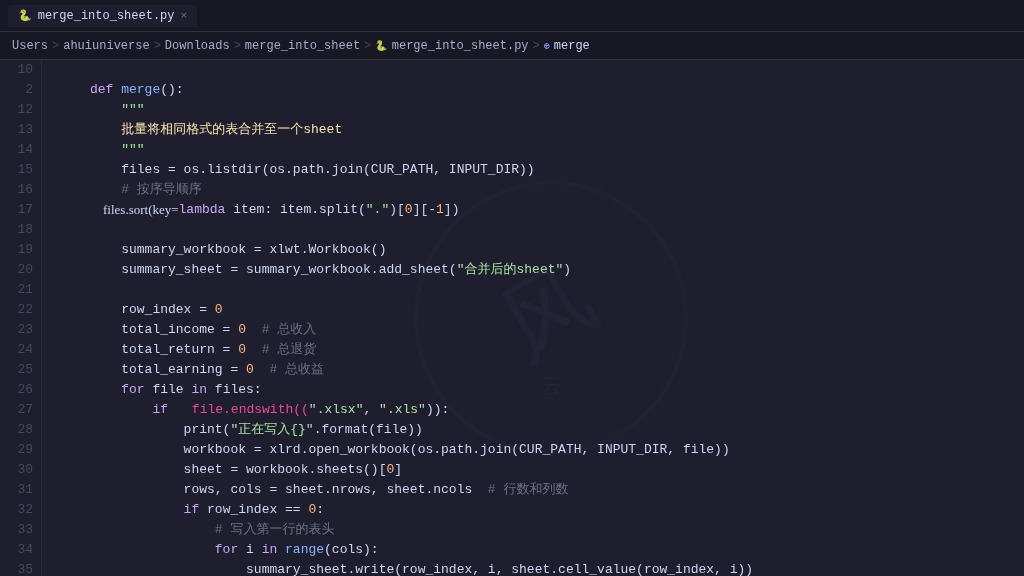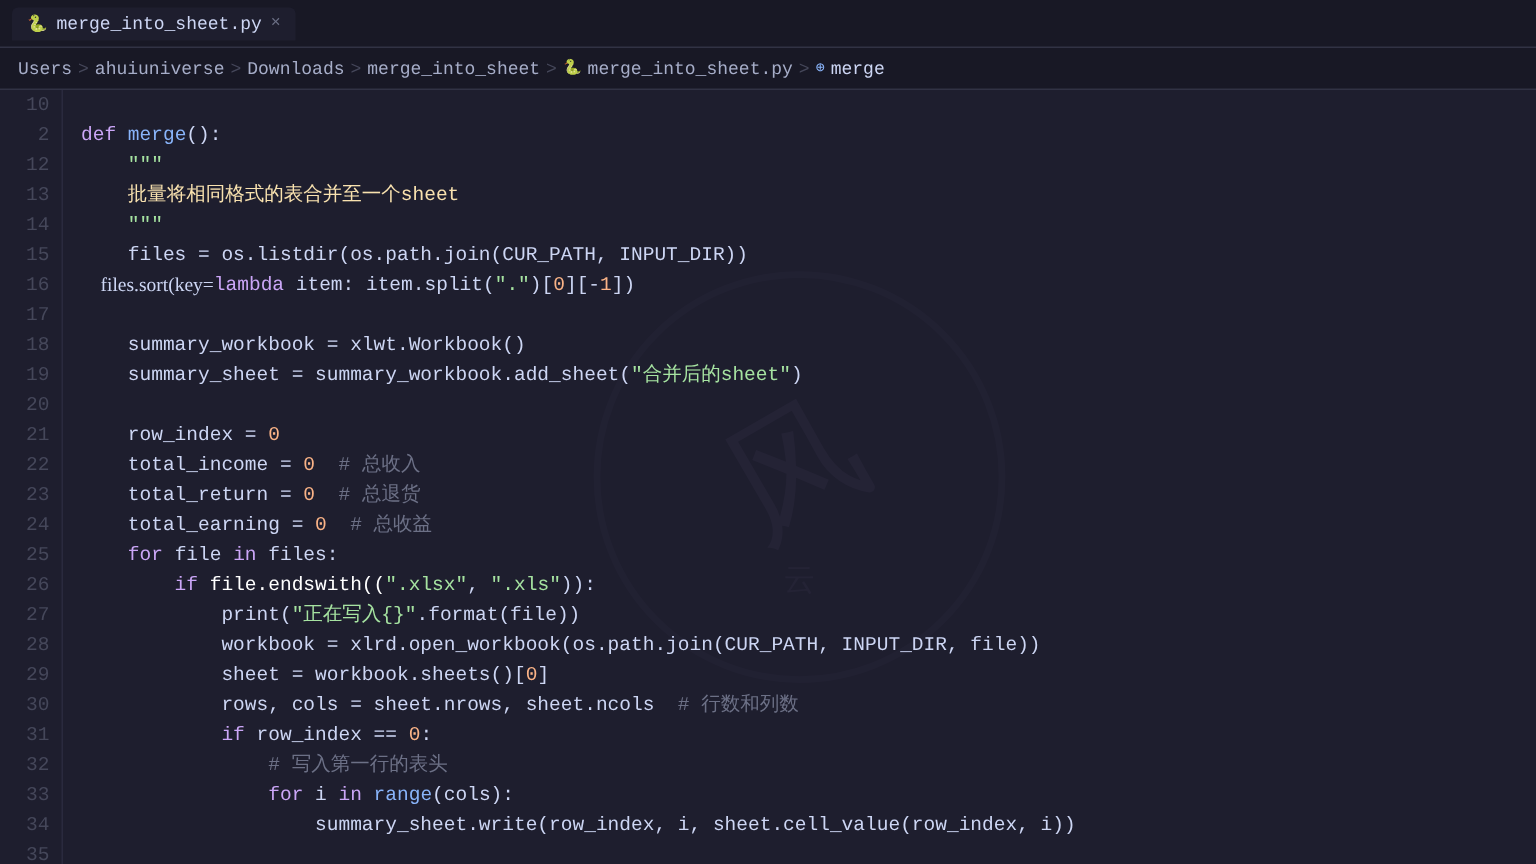--- a/index.html
+++ b/index.html
@@ -67,20 +67,21 @@
       color: #89b4fa;
       font-size: 10px;
     }
 
     
     .editor {
       display: flex;
       height: calc(576px - 32px - 28px);
       overflow: hidden;
       background: #1e1e2e;
+      gap: 36px;
     }
 
     
     .line-numbers {
       width: 42px;
       background: #1e1e2e;
       color: #45475a;
       padding: 0 8px 0 4px;
       text-align: right;
       user-select: none;
@@ -209,20 +210,21 @@
     <div class="code-line"><span class="kw">def </span><span class="fn">merge</span><span style="color:#cdd6f4;">():</span></div>
 
     <div class="code-line"><span class="str">    """</span></div>
 
     <div class="code-line"><span style="color:#f9e2af;">    批量将相同格式的表合并至一个sheet</span></div>
 
     <div class="code-line"><span class="str">    """</span></div>
 
     <div class="code-line"><span style="color:#cdd6f4;">    files = os.listdir(os.path.join(CUR_PATH, INPUT_DIR))</span></div>
 
+    <div class="code-line"><span class="cm">    # 按序导顺序</span></div>
 
     <div class="code-line"><span style="color:#cdd6f4;font-family:Liberation Serif, serif;">    files.sort(key=</span><span class="kw">lambda </span><span style="color:#cdd6f4;">item: item.split(</span><span class="str">"."</span><span style="color:#cdd6f4;">)[</span><span class="num">0</span><span style="color:#cdd6f4;">][-</span><span class="num">1</span><span style="color:#cdd6f4;">])</span></div>
 
     <div class="code-line">&nbsp;</div>
 
     <div class="code-line"><span style="color:#cdd6f4;">    summary_workbook = xlwt.Workbook()</span></div>
 
     <div class="code-line"><span style="color:#cdd6f4;">    summary_sheet = summary_workbook.add_sheet(</span><span class="str">"合并后的sheet"</span><span style="color:#cdd6f4;">)</span></div>
 
     <div class="code-line">&nbsp;</div>
@@ -230,21 +232,21 @@
     <div class="code-line"><span style="color:#cdd6f4;">    row_index = </span><span class="num">0</span></div>
 
     <div class="code-line"><span style="color:#cdd6f4;">    total_income = </span><span class="num">0</span><span class="cm">  # 总收入</span></div>
 
     <div class="code-line"><span style="color:#cdd6f4;">    total_return = </span><span class="num">0</span><span class="cm">  # 总退货</span></div>
 
     <div class="code-line"><span style="color:#cdd6f4;">    total_earning = </span><span class="num">0</span><span class="cm">  # 总收益</span></div>
 
     <div class="code-line"><span class="kw">    for </span><span style="color:#cdd6f4;">file </span><span class="kw">in </span><span style="color:#cdd6f4;">files:</span></div>
 
-    <div class="code-line"><span class="kw">        if </span><span style="color:#ffffff;">file.endswith((</span><span class="str">".xlsx"</span><span style="color:#cdd6f4;">, </span><span class="str">".xls"</span><span style="color:#cdd6f4;">)):</span></div>
+    <div class="code-line"><span class="kw">        if </span><span style="color:#ec4899;margin-left:16px;">file.endswith((</span><span class="str">".xlsx"</span><span style="color:#cdd6f4;">, </span><span class="str">".xls"</span><span style="color:#cdd6f4;">)):</span></div>
 
     <div class="code-line"><span style="color:#cdd6f4;">            print(</span><span class="str">"正在写入{}"</span><span style="color:#cdd6f4;">.format(file))</span></div>
 
     <div class="code-line"><span style="color:#cdd6f4;">            workbook = xlrd.open_workbook(os.path.join(CUR_PATH, INPUT_DIR, file))</span></div>
 
     <div class="code-line"><span style="color:#cdd6f4;">            sheet = workbook.sheets()[</span><span class="num">0</span><span style="color:#cdd6f4;">]</span></div>
 
     <div class="code-line"><span style="color:#cdd6f4;">            rows, cols = sheet.nrows, sheet.ncols</span><span class="cm">  # 行数和列数</span></div>
 
     <div class="code-line"><span class="kw">            if </span><span style="color:#cdd6f4;">row_index == </span><span class="num">0</span><span style="color:#cdd6f4;">:</span></div>

